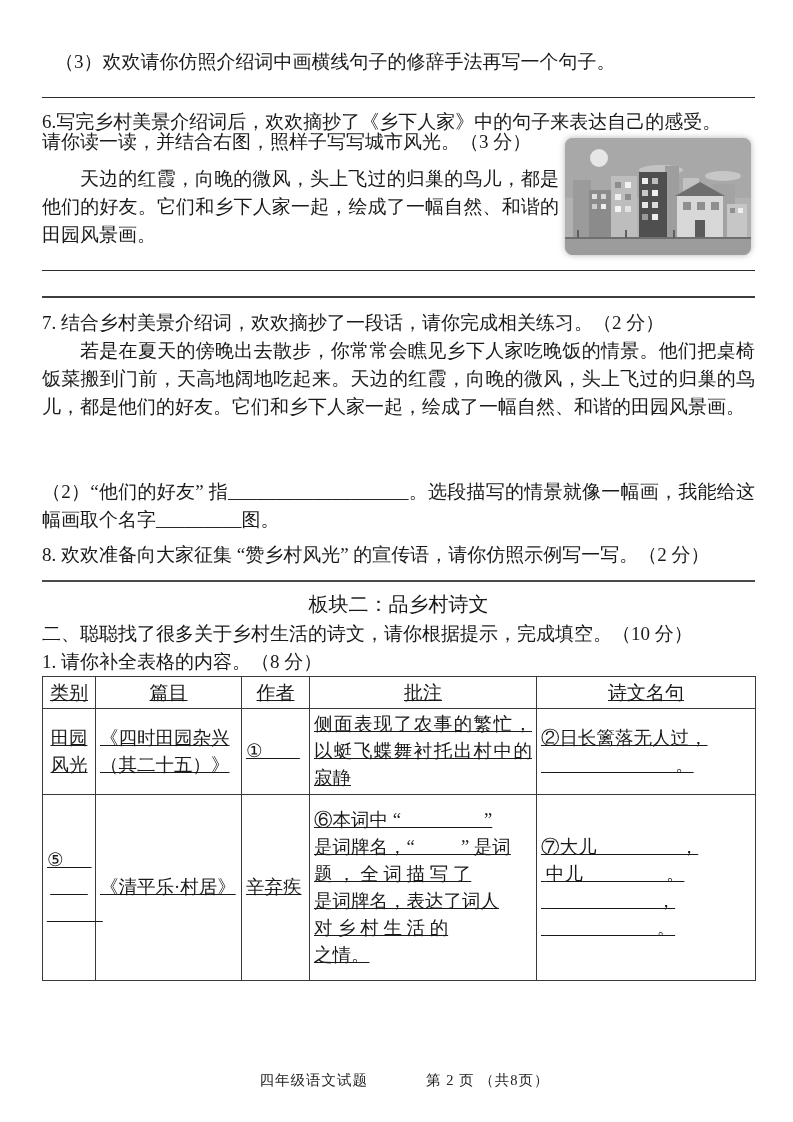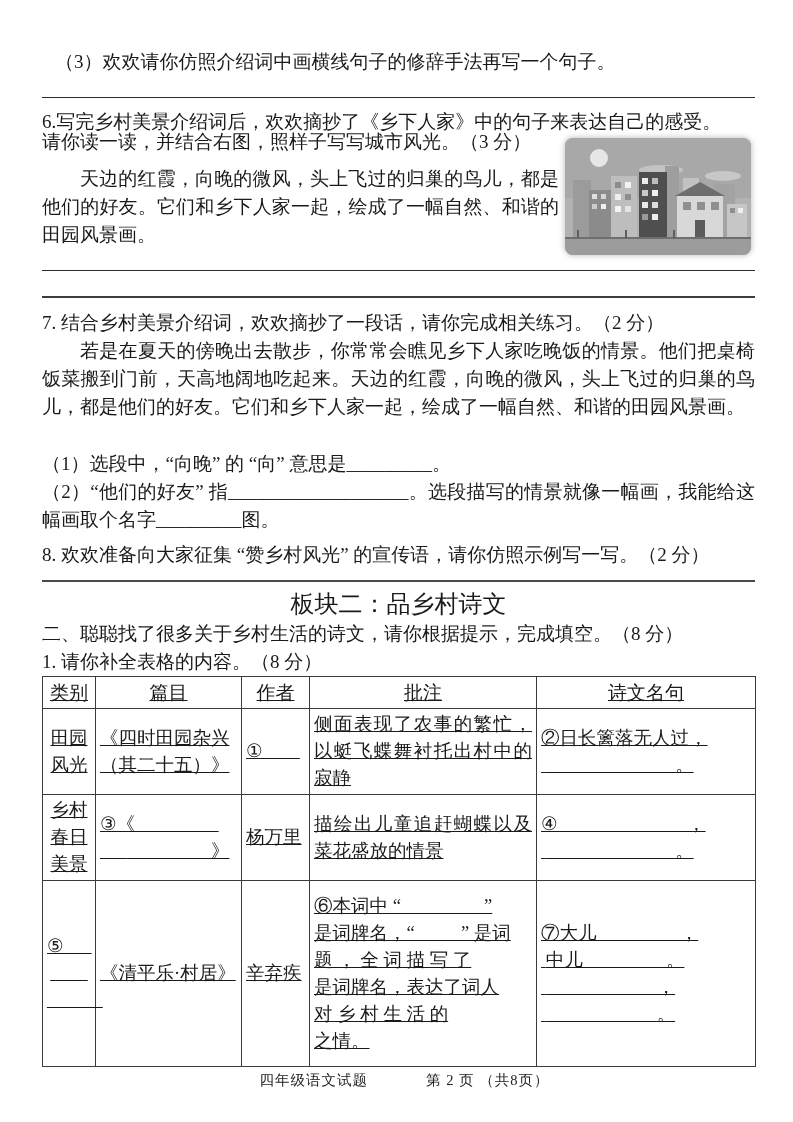--- a/index.html
+++ b/index.html
@@ -116,29 +116,28 @@
       <rect x="60" y="92" width="2" height="8" fill="#5f5f5f"></rect>
       <rect x="108" y="92" width="2" height="8" fill="#5f5f5f"></rect>
     </svg>
   </div>
 
   <div class="abs rule" style="left:42px; top:270px; width:713px;"></div>
   <div class="abs" style="left:42px; top:296px; width:713px; border-top:2.2px solid #3d3d3d;"></div>
 
   <div class="abs txt" style="left:42px; top:309px; width:715px;">7. 结合乡村美景介绍词，欢欢摘抄了一段话，请你完成相关练习。（2 分）</div>
   <div class="abs txt just" style="left:42px; top:337px; width:713px; text-indent:2em;">若是在夏天的傍晚出去散步，你常常会瞧见乡下人家吃晚饭的情景。他们把桌椅饭菜搬到门前，天高地阔地吃起来。天边的红霞，向晚的微风，头上飞过的归巢的鸟儿，都是他们的好友。它们和乡下人家一起，绘成了一幅自然、和谐的田园风景画。</div>
-  <div class="abs txt" style="left:42px; top:450px; width:713px;">（1）选段中，“向晚” 的 “向” 意思是_________。</div>
   <div class="abs txt just" style="left:42px; top:478px; width:713px;">（2）“他们的好友” 指___________________。选段描写的情景就像一幅画，我能给这幅画取个名字_________图。</div>
 
   <div class="abs txt" style="left:42px; top:541px; width:715px;">8. 欢欢准备向大家征集 “赞乡村风光” 的宣传语，请你仿照示例写一写。（2 分）</div>
 
   <div class="abs rule-thick" style="left:42px; top:580px; width:713px;"></div>
 
-  <div class="abs txt center" style="left:42px; top:590px; width:713px; font-size:24px;">板块二：品乡村诗文</div>
-  <div class="abs txt" style="left:42px; top:620px; width:715px;">二、聪聪找了很多关于乡村生活的诗文，请你根据提示，完成填空。（8 分）</div>
+  <div class="abs txt center" style="left:42px; top:590px; width:713px; font-size:20px;">板块二：品乡村诗文</div>
+  <div class="abs txt" style="left:42px; top:620px; width:715px;">二、聪聪找了很多关于乡村生活的诗文，请你根据提示，完成填空。（10 分）</div>
   <div class="abs txt" style="left:42px; top:648px; width:715px;">1.  请你补全表格的内容。（8 分）</div>
 
   <table class="grid abs" style="left:42px; top:676px;">
     <colgroup>
       <col style="width:53px">
         <col style="width:146px">
         <col style="width:68px">
       <col style="width:227px">
         <col style="width:219px">
     </colgroup>
@@ -151,31 +150,20 @@
       <th class="hdr">诗文名句</th>
     </tr>
     <tr style="height:84px">
       <td class="cat pre">田园
 风光</td>
       <td class="pre">《四时田园杂兴
 （其二十五）》</td>
       <td>①____</td>
       <td class="note">侧面表现了农事的繁忙，以蜓飞蝶舞衬托出村中的寂静</td>
       <td class="pre">②日长篱落无人过，
- ______________。</td>
-    </tr>
-    <tr style="height:84px">
-      <td class="cat pre">乡村
-春日
-美景</td>
-      <td class="pre">③《_________
-      _________》</td>
-      <td>杨万里</td>
-      <td class="note">描绘出儿童追赶蝴蝶以及菜花盛放的情景</td>
-      <td class="pre">④______________，
  ______________。</td>
     </tr>
     <tr style="height:186px">
       <td class="cat pre">⑤___
 ____
 ______</td>
       <td class="pre">《清平乐·村居》</td>
       <td>辛弃疾</td>
       <td class="note pre">⑥本词中 “_________”
 是词牌名，“_____” 是词

